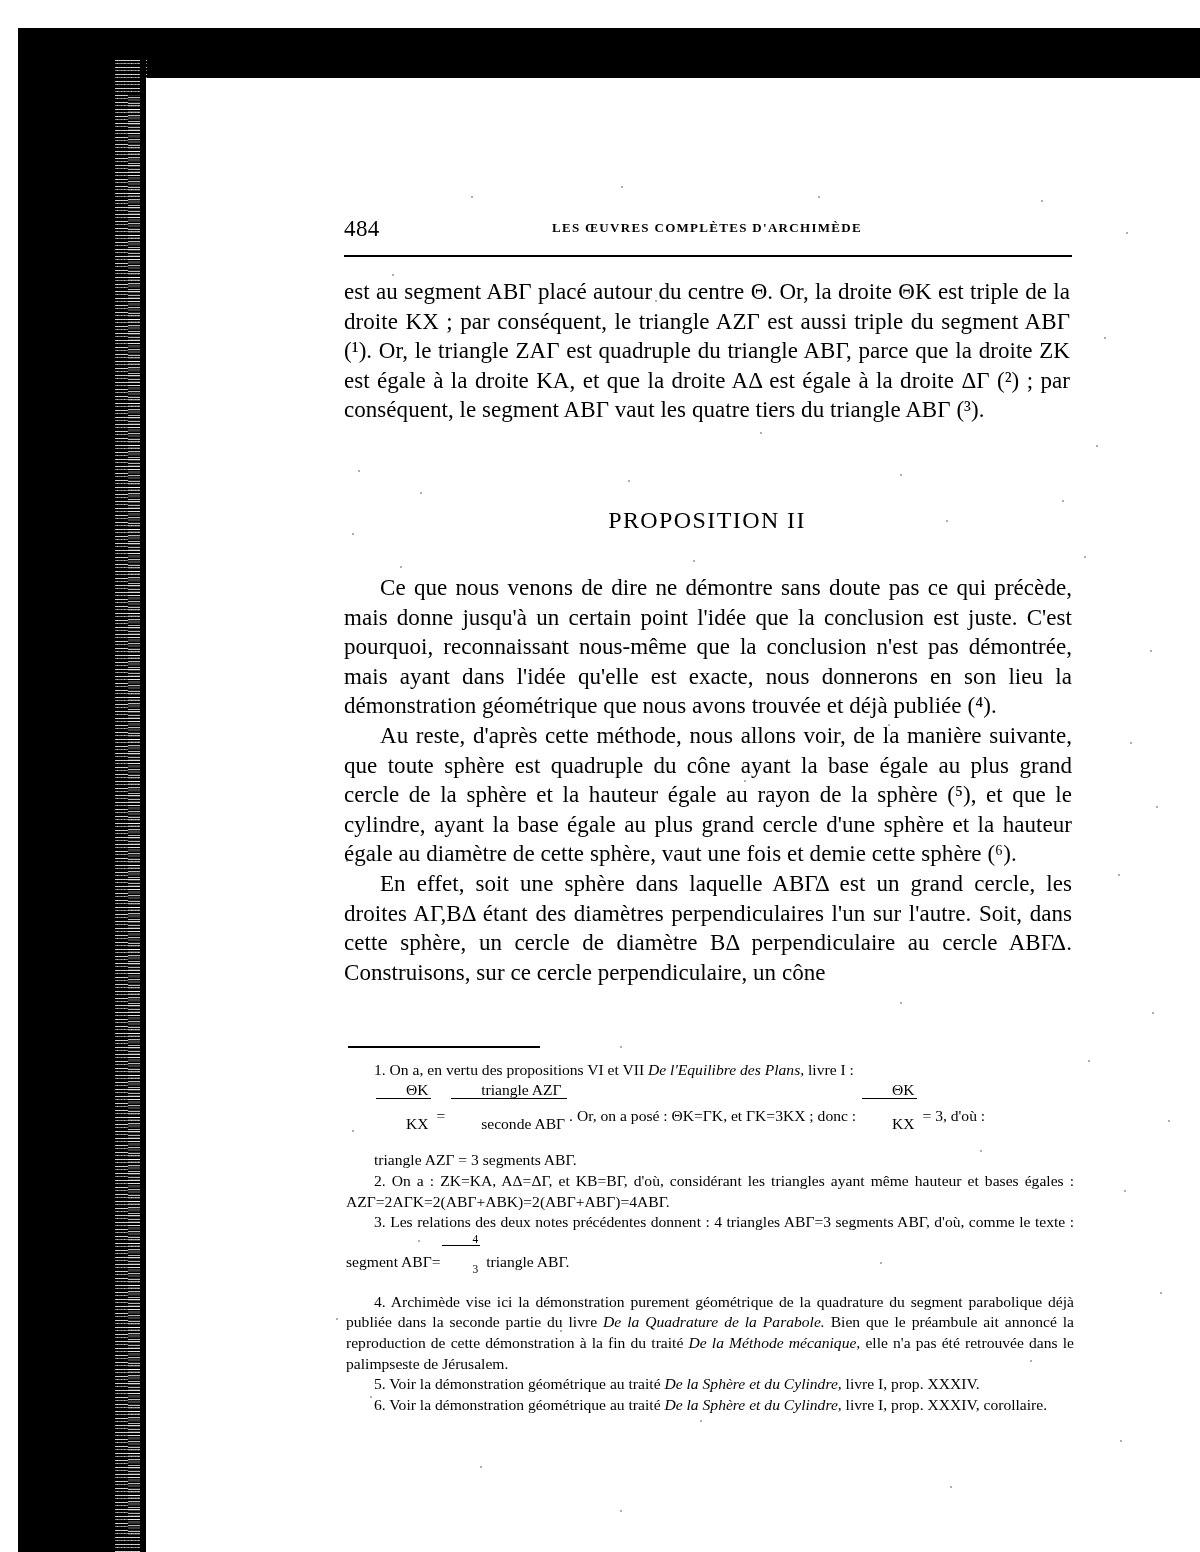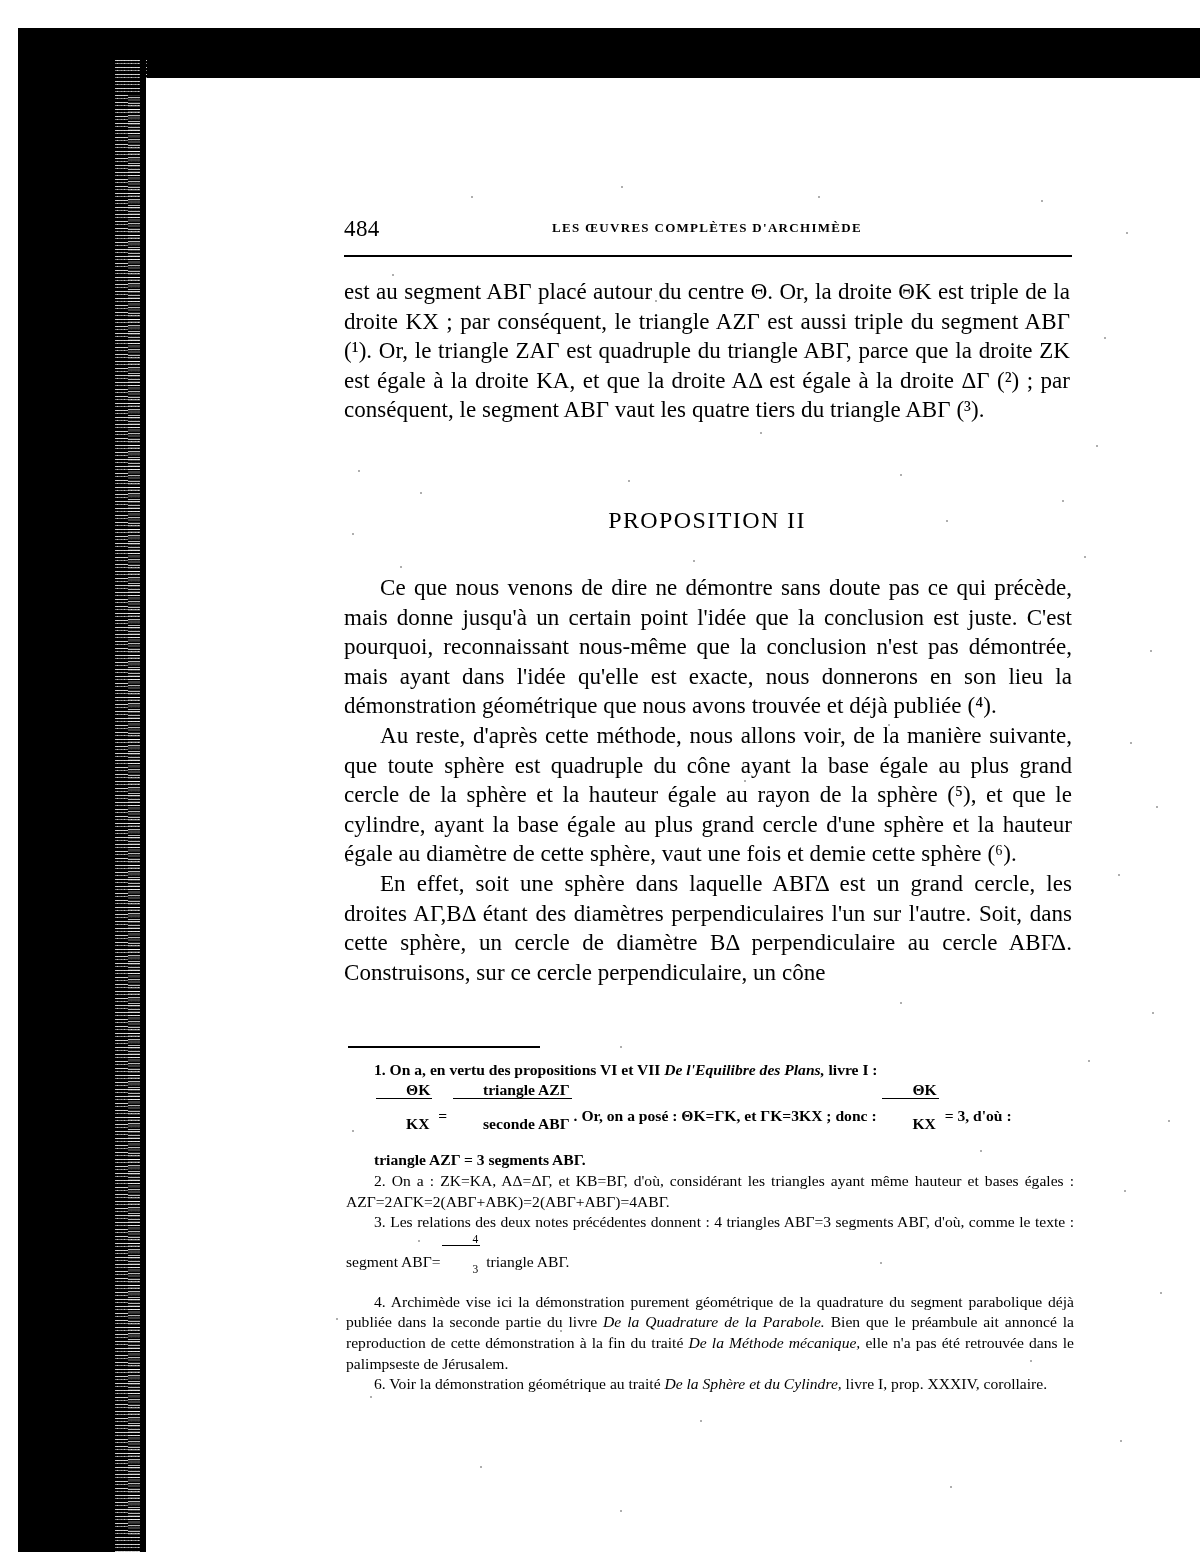--- a/index.html
+++ b/index.html
@@ -208,21 +208,20 @@
   .frac .den {
     display: block;
     border-top: 1.6px solid #000;
     padding: 17px 2px;
   }
   .frac.small { font-size: 11.5px; vertical-align: -0.5em; }
 
   .fnrow1 {
     position: relative;
     line-height: 20.6px;
-    font-weight: bold;
   }
   .fn-l2 {
     display: block;
     margin-top: 1px;
   }
 </style>
 </head>
 <body>
 
 <div class="scan-black-top"></div>
@@ -285,20 +284,24 @@
     <div class="fn">
       <span>3.</span>
       <span>Les relations des deux notes précédentes donnent : 4 triangles ABΓ=3 segments ABΓ, d'où, comme le texte : segment ABΓ=</span><span class="frac small"><span class="num">4</span><span class="den">3</span></span><span> triangle ABΓ.</span>
     </div>
 
     <div class="fn">
       <span>4.</span>
       <span>Archimède vise ici la démonstration purement géométrique de la quadrature du segment parabolique déjà publiée dans la seconde partie du livre </span><i>De la Quadrature de la Parabole.</i><span> Bien que le préambule ait annoncé la reproduction de cette démonstration à la fin du traité </span><i>De la Méthode mécanique,</i><span> elle n'a pas été retrouvée dans le palimpseste de Jérusalem.</span>
     </div>
 
+    <div class="fn">
+      <span>5.</span>
+      <span>Voir la démonstration géométrique au traité </span><i>De la Sphère et du Cylindre,</i><span> livre I, prop. XXXIV.</span>
+    </div>
 
     <div class="fn">
       <span>6.</span>
       <span>Voir la démonstration géométrique au traité </span><i>De la Sphère et du Cylindre,</i><span> livre I, prop. XXXIV, corollaire.</span>
     </div>
 
   </div>
 </div>
 
 <div class="speck" style="left: 471px; top: 196px; width: 2px; height: 2px;"></div>

